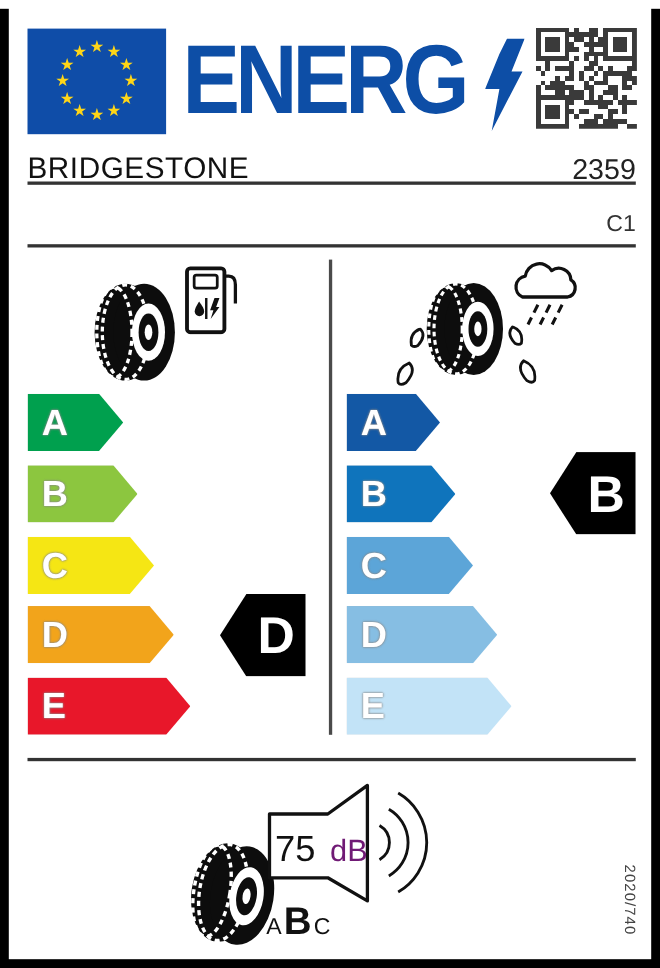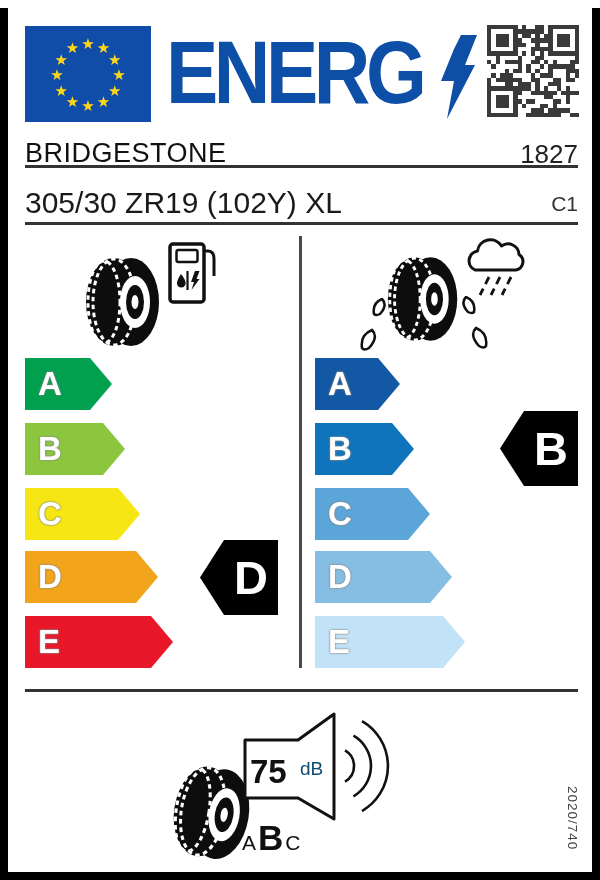--- a/index.html
+++ b/index.html
@@ -24,22 +24,22 @@
   #col-divider{left:299px;top:236px;width:2.5px;height:432px;background:#4a4a4a;}
   .arrow{position:absolute;height:52px;filter:drop-shadow(0 0 1px #999);
          clip-path:polygon(0 0,calc(100% - 22px) 0,100% 50%,calc(100% - 22px) 100%,0 100%);}
   .arrow .cl{display:block;padding-left:13px;line-height:52px;font-size:33px;font-weight:700;color:#fff;
              text-shadow:0 0 2px #8a8a8a,0 0 2px #8a8a8a;}
   .badge{position:absolute;width:78px;height:75px;background:#000;
          clip-path:polygon(24px 0,100% 0,100% 100%,24px 100%,0 50%);}
   .badge .bl{display:block;padding-left:24px;text-align:center;line-height:75px;
              font-size:47px;font-weight:700;color:#fff;}
   
-  #noise-value{left:250px;top:753px;font-size:33px;font-weight:700;color:#111;}
-  #noise-unit{left:300px;top:758px;font-size:19px;color:#0c4a6e;}
+  #noise-value{left:250px;top:753px;font-size:33px;font-weight:400;color:#111;}
+  #noise-unit{left:300px;top:758px;font-size:28px;color:#701a75;}
   #noise-classes{left:242px;top:818px;display:flex;align-items:baseline;gap:2px;color:#111;}
   #noise-classes .na{font-size:21px;}
   #noise-classes .nb{font-size:35px;font-weight:700;}
   #regulation{right:20px;top:786px;font-size:13.5px;color:#444;letter-spacing:1px;
               writing-mode:vertical-rl;}
   svg{display:block;}
 </style>
 </head>
 <body>
 
@@ -311,24 +311,23 @@
       <rect x="12" y="20" width="1" height="1" fill="#3a3a3a"></rect>
       <rect x="13" y="20" width="1" height="1" fill="#3a3a3a"></rect>
       <rect x="14" y="20" width="1" height="1" fill="#3a3a3a"></rect>
       <rect x="15" y="20" width="1" height="1" fill="#3a3a3a"></rect>
       <rect x="16" y="20" width="1" height="1" fill="#3a3a3a"></rect>
       <rect x="19" y="20" width="1" height="1" fill="#3a3a3a"></rect>
       <rect x="20" y="20" width="1" height="1" fill="#3a3a3a"></rect>
     </svg>
 
   <div id="brand" class="abs">BRIDGESTONE</div>
-  <div id="code" class="abs">1827</div>
+  <div id="code" class="abs">2359</div>
   <div class="rule" style="top:165px"></div>
 
-  <div id="size" class="abs">305/30 ZR19 (102Y) XL</div>
   <div id="class" class="abs">C1</div>
   <div class="rule" style="top:222px"></div>
 
   <div id="col-divider" class="abs"></div>
 
   <svg class="abs" style="left:84px;top:256px" width="80" height="92" viewBox="0 0 80 92">
     <ellipse cx="30" cy="46" rx="28" ry="44" fill="#0d0d0d"></ellipse>
     <ellipse cx="47" cy="46" rx="28" ry="44" fill="#0d0d0d"></ellipse>
     <ellipse cx="20" cy="46" rx="16" ry="41" fill="none" stroke="#fff" stroke-width="3" stroke-dasharray="4.5 3.5"></ellipse>
     <ellipse cx="30" cy="46" rx="21" ry="43" fill="none" stroke="#fff" stroke-width="3" stroke-dasharray="4.5 3.5"></ellipse>

